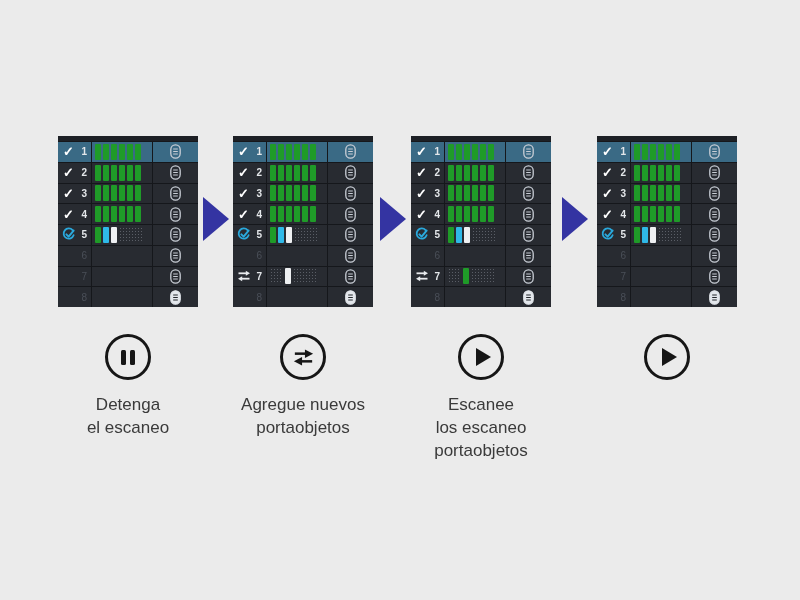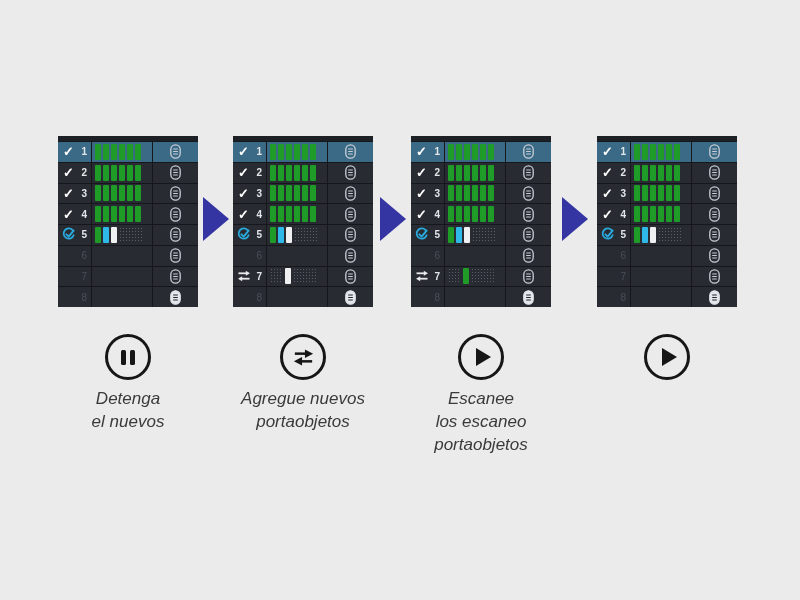--- a/index.html
+++ b/index.html
@@ -41,22 +41,22 @@
 
   
   .action{width:46px;height:46px;border:3px solid var(--step-icon);border-radius:50%;
       box-sizing:border-box;margin:27px auto 0;display:flex;align-items:center;justify-content:center;}
   .pause-bars{display:flex;gap:4px;}
   .pause-bars i{display:block;width:5px;height:15px;background:var(--step-icon);border-radius:1.5px;}
   .play-tri{width:0;height:0;border-top:9px solid transparent;border-bottom:9px solid transparent;
       border-left:15px solid var(--step-icon);margin-left:4px;}
 
   
-  .caption{margin-top:7px;text-align:center;color:var(--label-text);
-      font-size:17px;line-height:23px;white-space:nowrap;font-style:italic;}
+  .caption{margin-top:13px;text-align:center;color:var(--label-text);
+      font-size:17px;line-height:23px;white-space:nowrap;}
 </style>
 </head>
 <body>
 
 <div class="stage">
   <div id="steps-layer">
       <div class="step step-0">
     <div class="panel">
       <div class="panel-header"></div>
       <div class="rows">
@@ -229,21 +229,21 @@
           </div>
     </div>
     <div class="action">
           <span class="pause-bars">
             <i></i>
             <i></i>
           </span>
         </div>
     <div class="caption">
           <div>Detenga</div>
-          <div>el nuevos</div>
+          <div>el escaneo</div>
         </div>
   </div>
       <div class="flow-arrow arrow-0"></div>
       <div class="step step-1">
     <div class="panel">
       <div class="panel-header"></div>
       <div class="rows">
             <div class="row hl">
     <div class="cell status">
       <span class="sicon">

